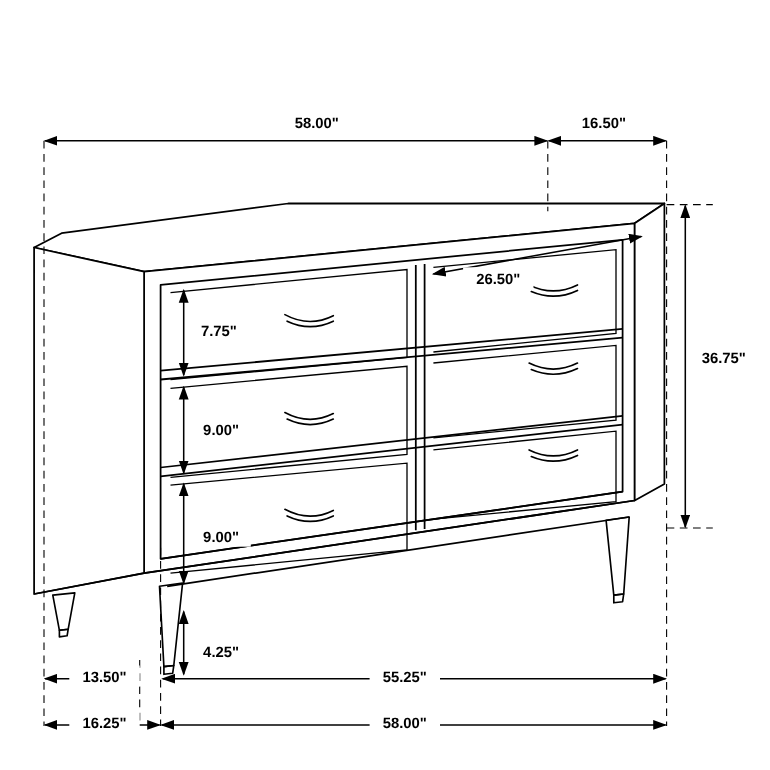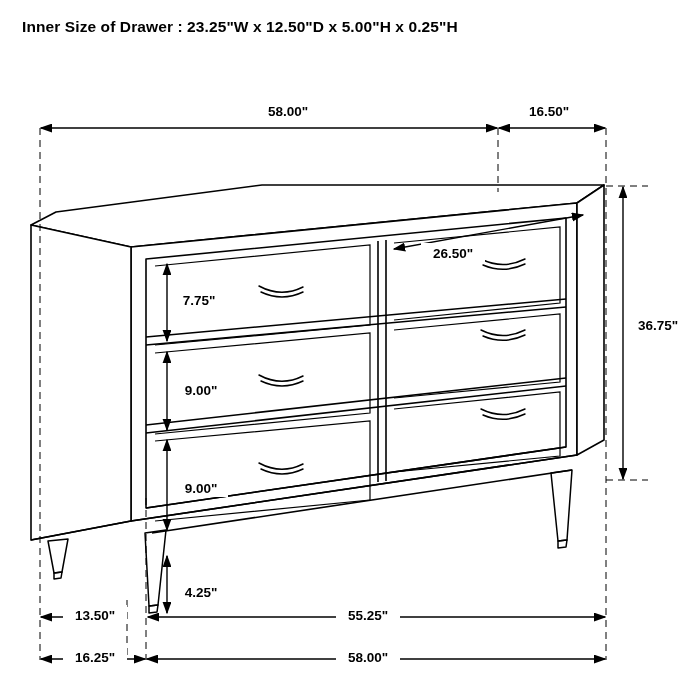--- a/index.html
+++ b/index.html
@@ -41,21 +41,20 @@
     font-size: 13.5px;
     font-weight: bold;
     fill: #000000;
   }
 </style>
 </head>
 <body>
 
 <div id="stage">
 
-  <div id="title">Inner Size of Drawer : 23.25"W x 12.50"D x 5.00"H x 0.25"H</div>
 
   <svg id="drawing" viewBox="0 0 700 700">
     <defs>
       <marker id="arrowEnd" markerWidth="9" markerHeight="9" refX="8" refY="3.2" orient="auto" markerUnits="strokeWidth">
         <path d="M0,0 L9,3.2 L0,6.4 z" fill="#000"></path>
       </marker>
       <marker id="arrowStart" markerWidth="9" markerHeight="9" refX="1" refY="3.2" orient="auto" markerUnits="strokeWidth">
         <path d="M9,0 L0,3.2 L9,6.4 z" fill="#000"></path>
       </marker>
     </defs>

